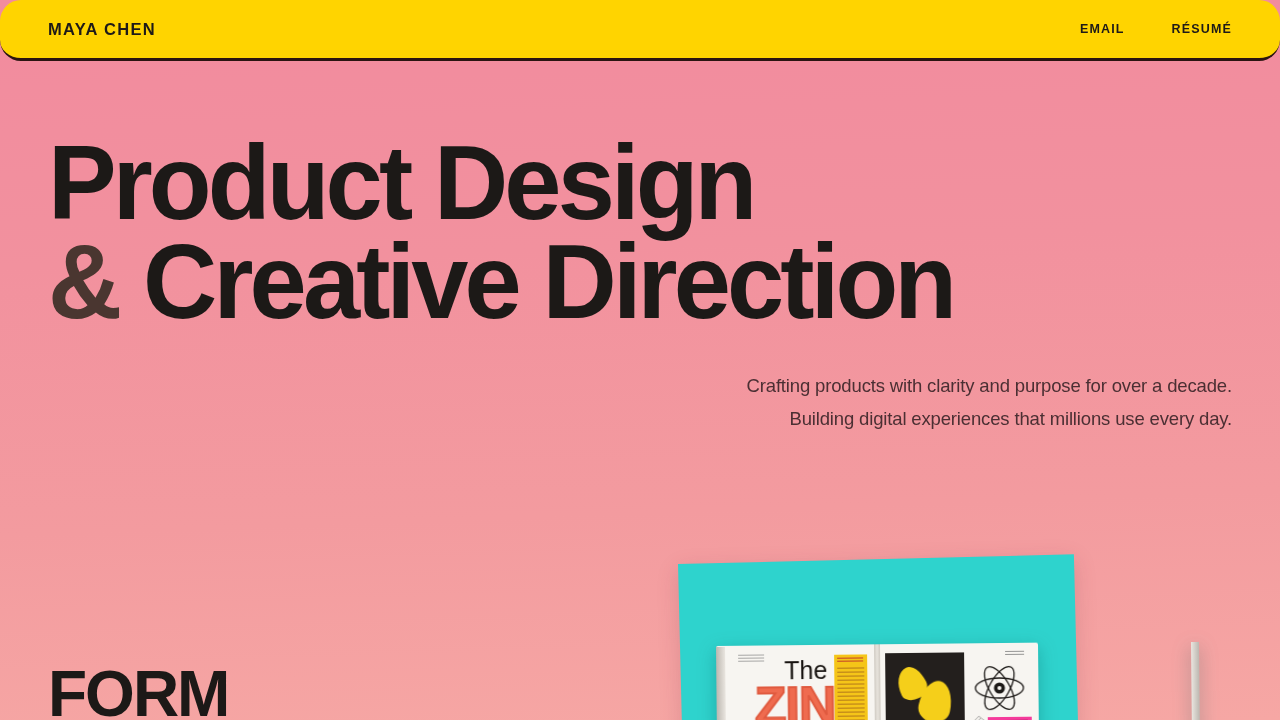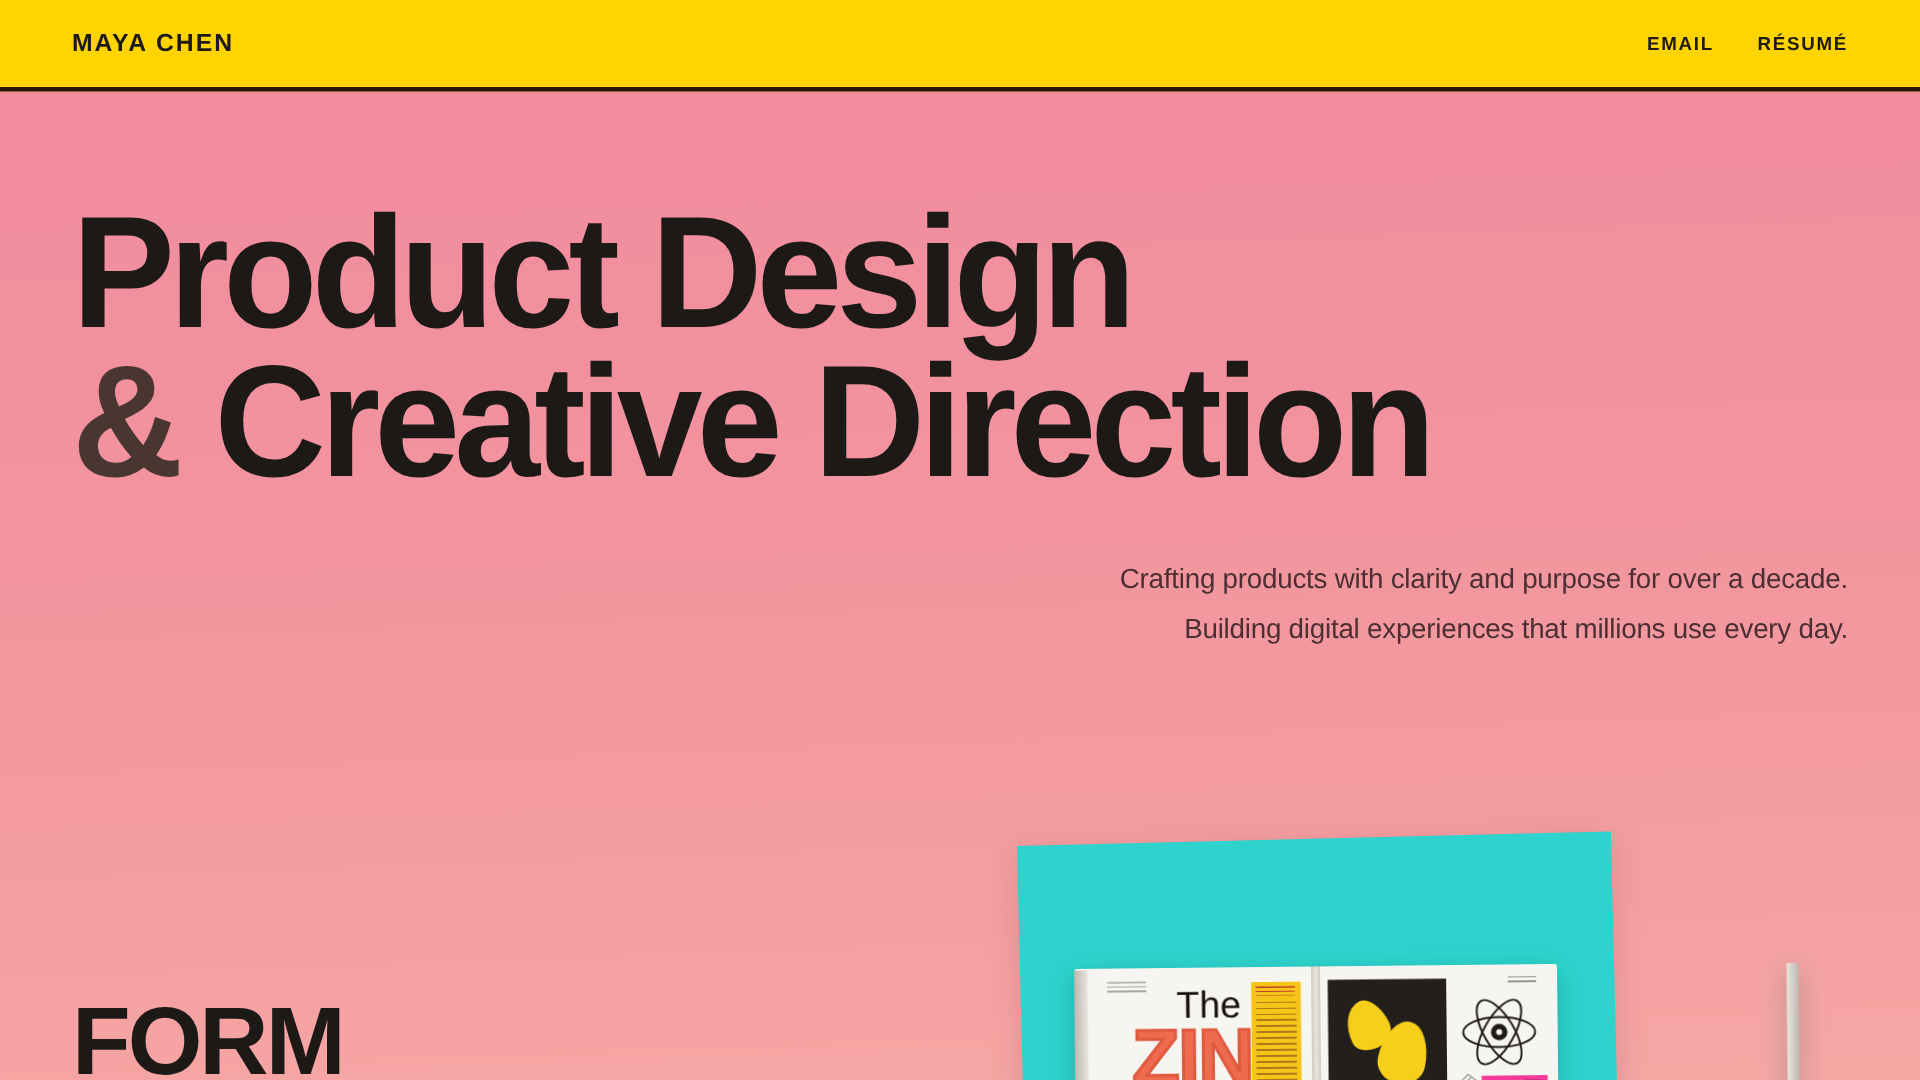--- a/index.html
+++ b/index.html
@@ -16,29 +16,30 @@
   
   .header {
     position:absolute; top:0; left:0;
     width:1280px; height:61px;
     background:#ffd400;
     border-bottom:3px solid #2a1410;
     display:flex; align-items:center;
     justify-content:space-between;
     padding:0 48px 0 48px;
     z-index:40;
+    border-radius:21px;
   }
   .brand {
     font-size:16.5px;
     font-weight:bold;
     letter-spacing:1.3px;
     color:#1e1a18;
     white-space:nowrap;
   }
-  .nav { display:flex; align-items:flex-start; gap:29px; }
+  .nav { display:flex; align-items:flex-start; gap:47px; }
   .nav-link {
     font-size:12.5px;
     font-weight:bold;
     letter-spacing:1.15px;
     color:#1e1a18;
     text-decoration:none;
     white-space:nowrap;
     cursor:pointer;
   }
 

